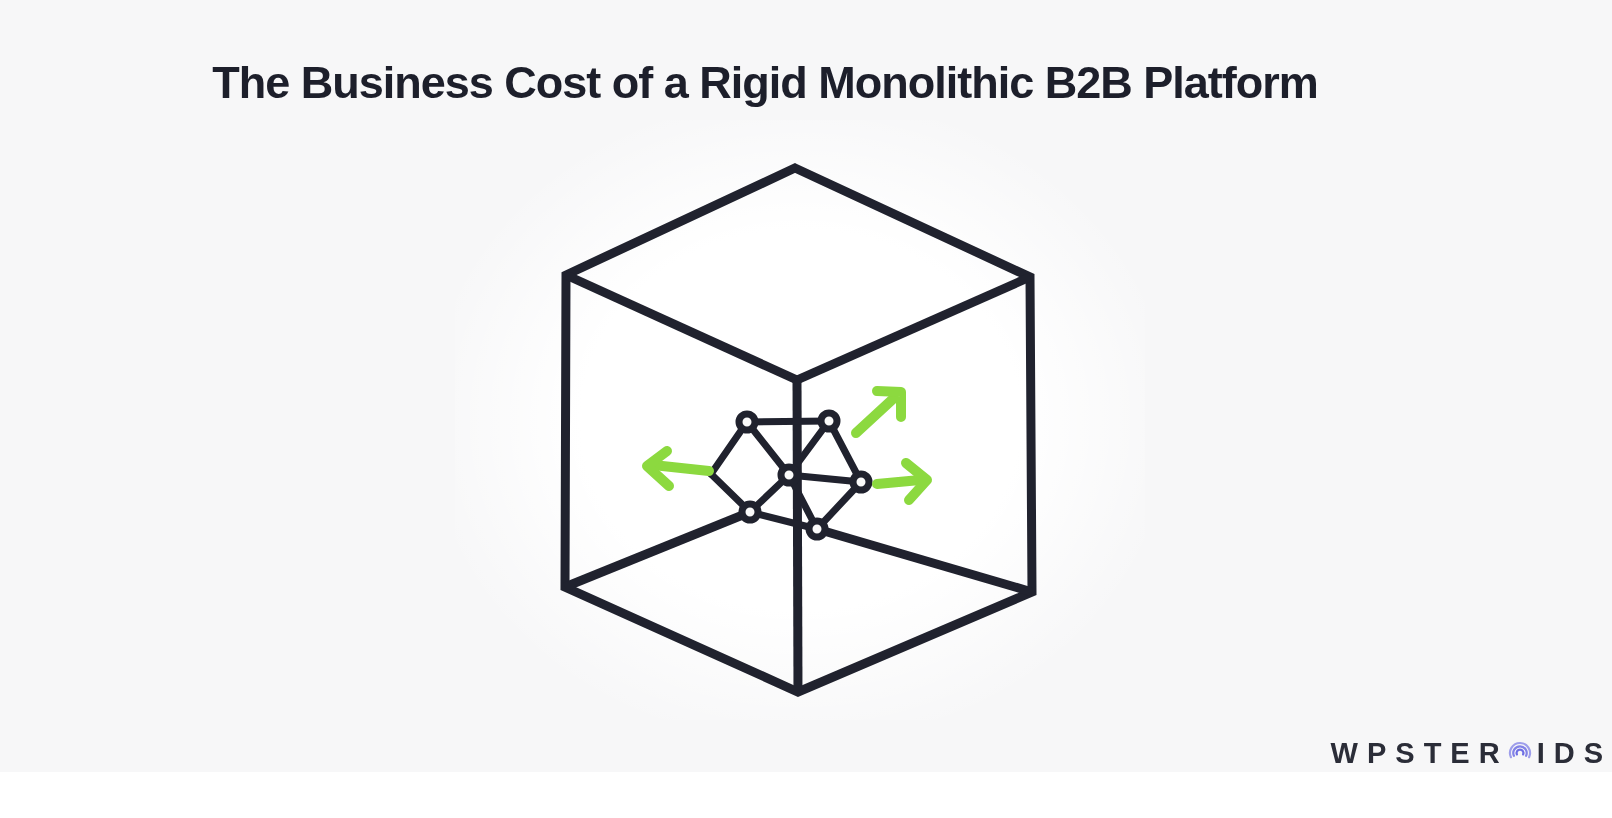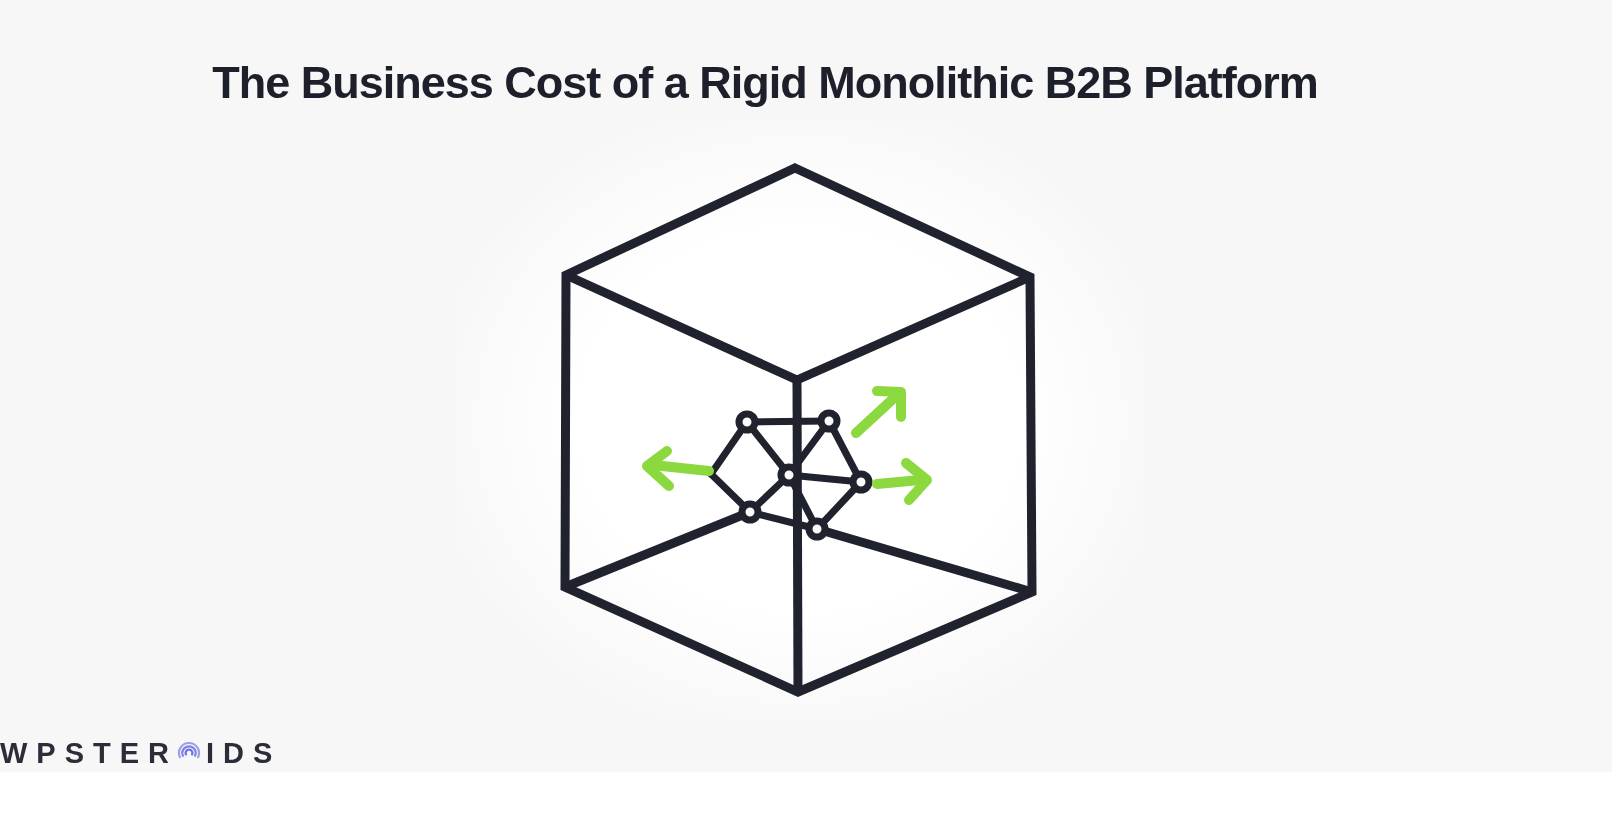--- a/index.html
+++ b/index.html
@@ -19,21 +19,21 @@
     position:absolute; left:0; top:60px; width:1530px; text-align:center;
   }
   .title {
     display:inline-block;
     font-size:45px; font-weight:700; line-height:1;
     letter-spacing:-1px; color:var(--title-color,#1d1f2b);
   }
   .diagram-svg { position:absolute; left:0; top:0; }
   .logo-wrap {
     position:absolute; left:0; top:735px; width:1612px;
-    display:flex; justify-content:flex-start; align-items:center;
+    display:flex; justify-content:flex-end; align-items:center;
   }
   .logo {
     display:flex; align-items:center;
     font-size:29px; line-height:36px; letter-spacing:9px;
     color:var(--logo-color,#2b2d38);
   }
   .logo .bold { font-weight:700; }
   .logo .light { font-weight:700; }
   .logo-icon-svg { margin:0 2px 0 -4px; color:var(--logo-icon-color,#6f6fe4); }
 </style>

